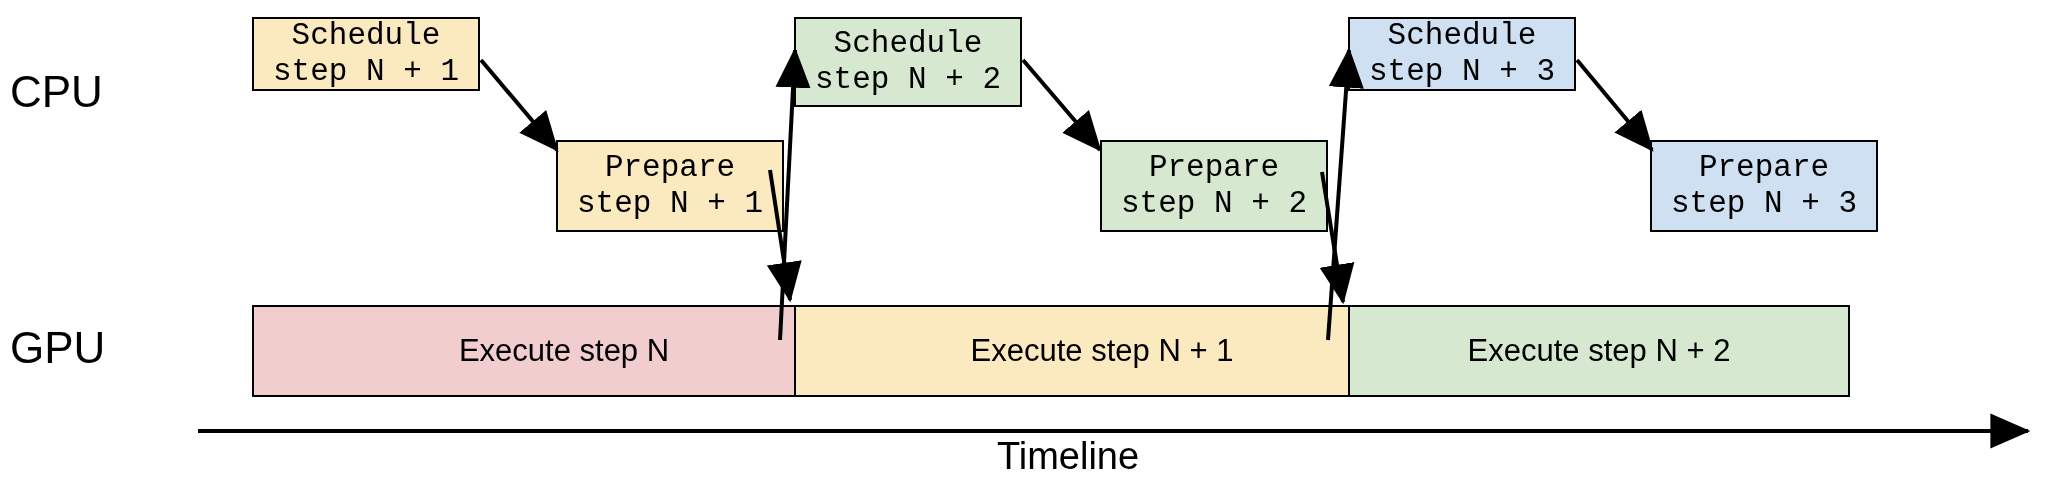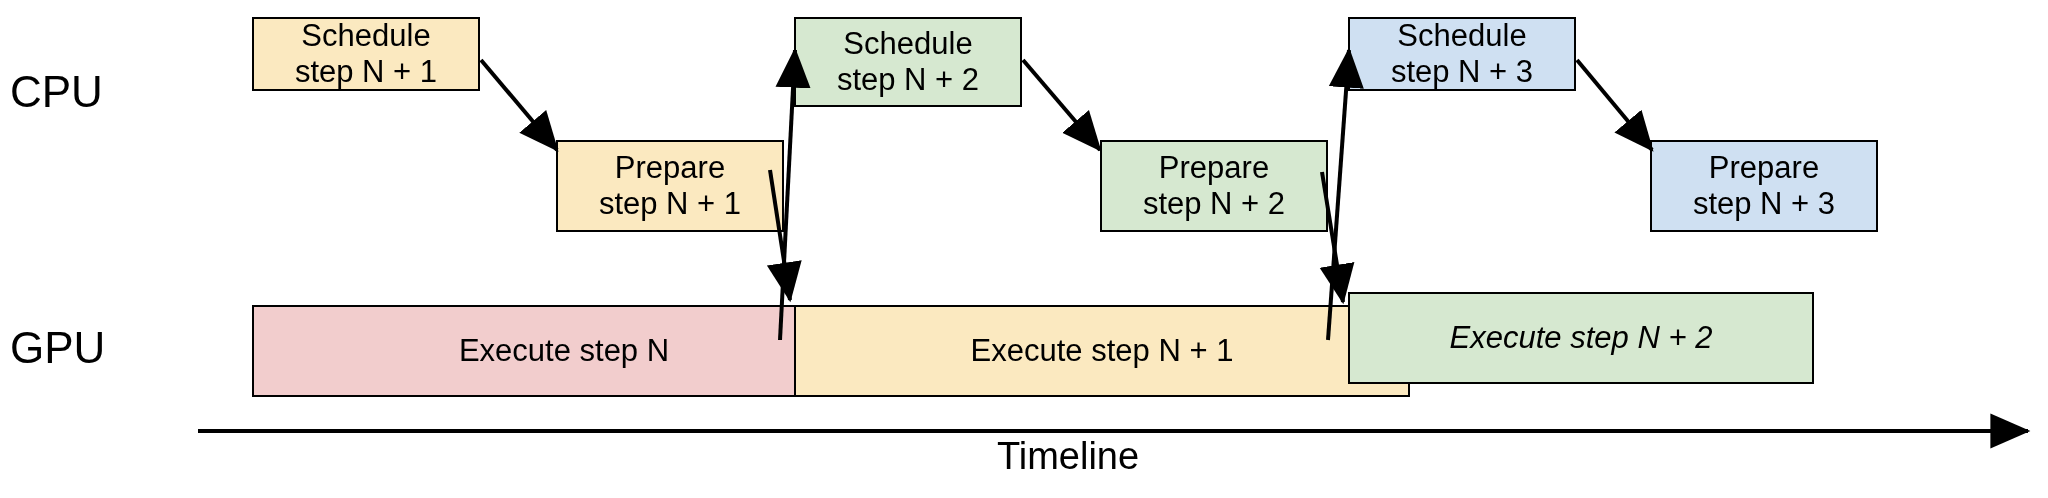--- a/index.html
+++ b/index.html
@@ -33,20 +33,21 @@
     flex-direction: column;
     align-items: center;
     justify-content: center;
     color: #000000;
     z-index: 3;
   }
   .task-box .line {
     font-size: 31px;
     line-height: 36px;
     white-space: nowrap;
+    font-family: Liberation Mono, monospace;
   }
 
   .bar-box {
     position: absolute;
     box-sizing: border-box;
     border: 2px solid #000000;
     display: flex;
     align-items: center;
     justify-content: center;
     color: #000000;
@@ -120,21 +121,21 @@
   </div>
 
   <div class="bar-box" style="left:252px; top:305px; width:624px; height:92px; background:#f2cdcd;">
     <div class="line">Execute step N</div>
   </div>
 
   <div class="bar-box" style="left:794px; top:305px; width:616px; height:92px; background:#fbe9c0;">
     <div class="line">Execute step N + 1</div>
   </div>
 
-  <div class="bar-box" style="left:1348px; top:292px; width:466px; height:92px; background:#d6e8d0;font-style:italic;">
+  <div class="bar-box" style="left:1348px; top:305px; width:502px; height:92px; background:#d6e8d0;">
     <div class="line">Execute step N + 2</div>
   </div>
 
   <svg id="arrow-layer" viewBox="0 0 2048 498">
     <defs>
       <marker id="ah" markerWidth="11" markerHeight="11" refX="9.4" refY="5" orient="auto" markerUnits="strokeWidth">
         <path d="M0,0.6 L10,5 L0,9.4 z" fill="#000000"></path>
       </marker>
     </defs>
 

